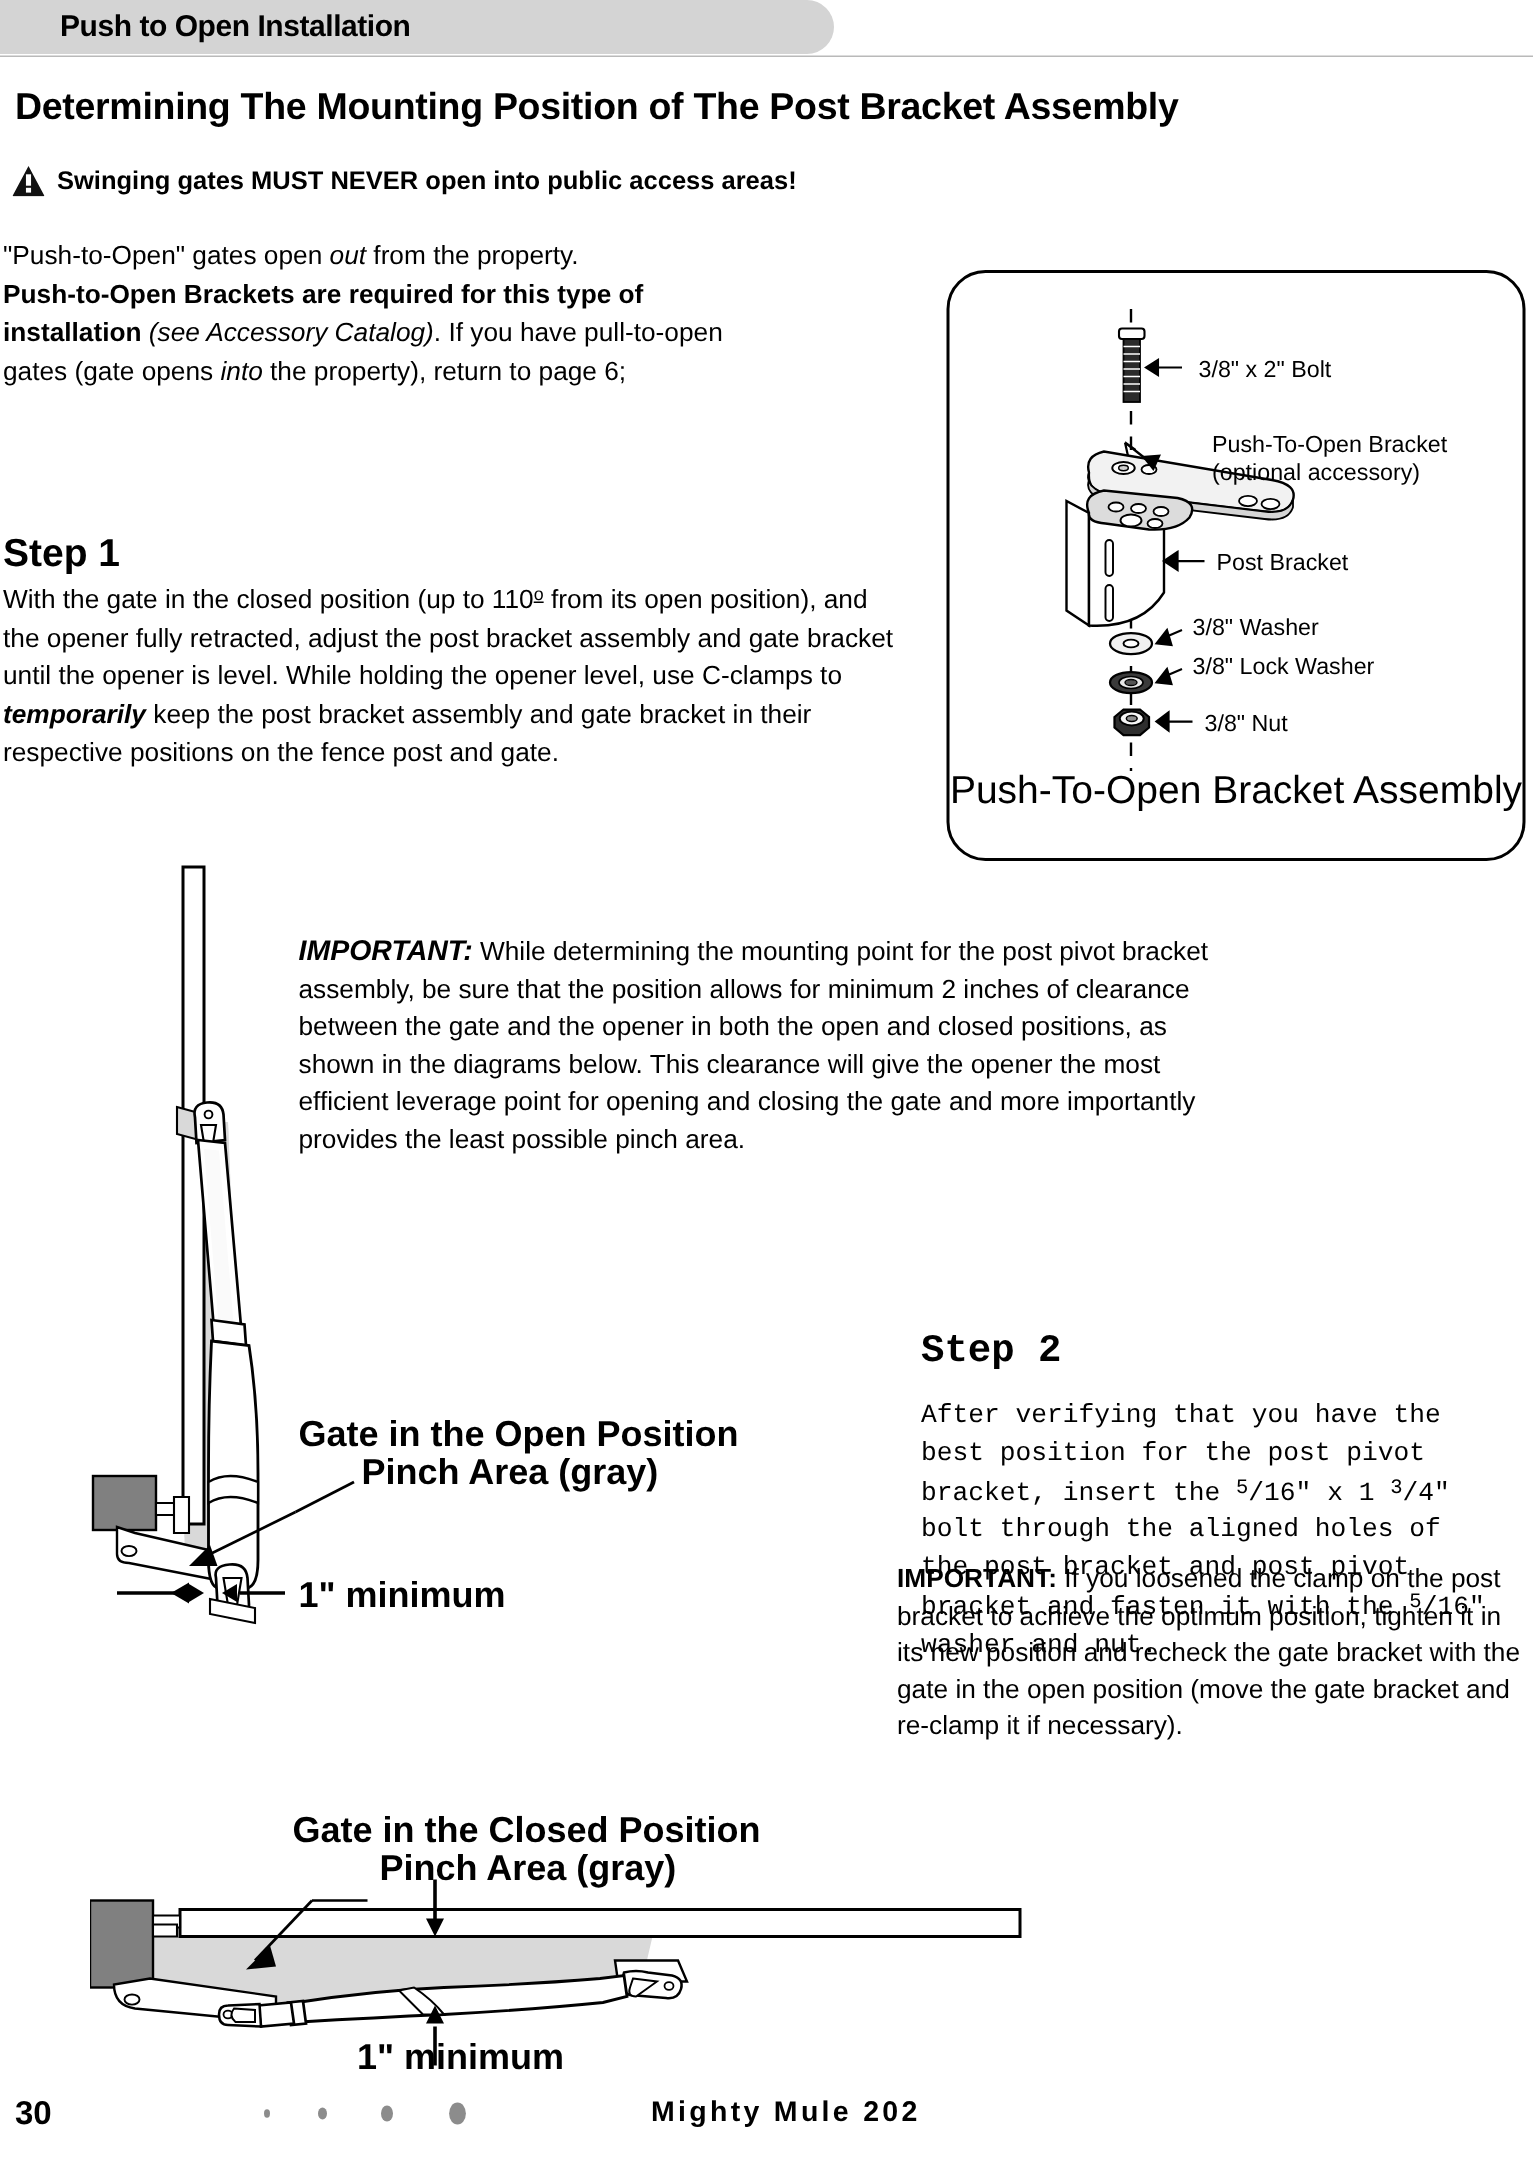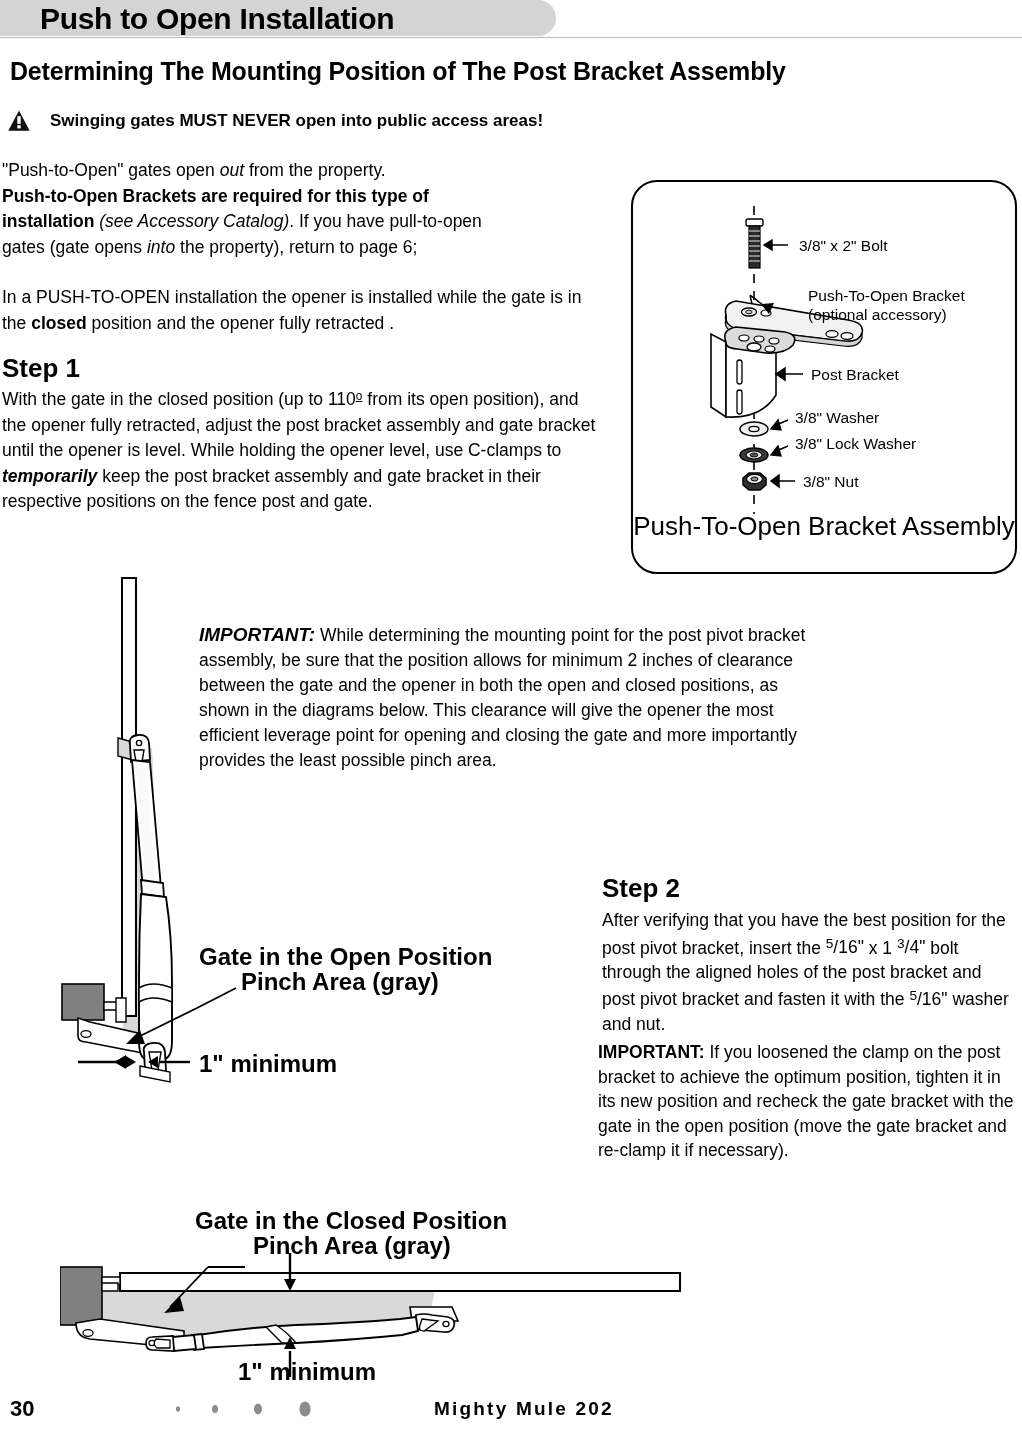--- a/index.html
+++ b/index.html
@@ -24,21 +24,21 @@
     top: 0;
     width: 556px;
     height: 36px;
     background: #d4d4d4;
     border-radius: 0 18px 18px 0;
   }
   .header-title {
     position: absolute;
     left: 40px;
     top: 2px;
-    font-size: 30px;
+    font-size: 20px;
     font-weight: bold;
     letter-spacing: -0.3px;
     line-height: 33px;
     white-space: nowrap;
   }
   .header-rule {
     position: absolute;
     left: 0;
     top: 37px;
     width: 1022px;
@@ -57,21 +57,21 @@
     white-space: nowrap;
   }
 
   
   .warning-row {
     position: absolute;
     left: 8px;
     top: 110px;
     display: flex;
     align-items: center;
-    gap: 20px;
+    gap: 8px;
   }
   .warn-icon { width: 22px; height: 21px; display:block; }
   .warning-text {
     font-size: 17px;
     font-weight: bold;
     white-space: nowrap;
   }
 
   
   .left-col {
@@ -145,21 +145,21 @@
 
   
   .step2-block {
     position: absolute;
     left: 598px;
     top: 868px;
     width: 420px;
     font-size: 17.5px;
     line-height: 24.5px;
   }
-  .step2-block p { margin: 4px; }
+  .step2-block p { margin: 16px; font-family: Liberation Mono, monospace; }
   .frac { white-space: nowrap; }
   .frac sup { font-size: 0.78em; vertical-align: 0.36em; }
 
   .important-2 {
     position: absolute;
     left: 598px;
     top: 1040px;
     width: 420px;
     font-size: 17.5px;
     line-height: 24.5px;
@@ -237,23 +237,20 @@
   <p>
     <span class="b">Push-to-Open Brackets are required for this type of</span>
   </p>
   <p>
     <span class="b">installation</span><span class="i"> (see Accessory Catalog)</span><span>. If you have pull-to-open</span>
   </p>
   <p>
     <span>gates (gate opens </span><span class="i">into</span><span> the property), return to page 6;</span>
   </p>
   <div class="para-gap"></div>
-  <p>
-    <span>In a PUSH-TO-OPEN installation the opener is installed while the gate is in the </span><span class="b">closed</span><span> position and the opener fully retracted .</span>
-  </p>
 </div>
 
 <div class="step1-block">
   <p class="step-head">Step 1</p>
   <p>
     <span>With the gate in the closed position (up to 110</span><sup class="ord">o</sup><span> from its open position), and the opener fully retracted, adjust the post bracket assembly and gate bracket until the opener is level.  While holding the opener level, use C-clamps to </span><span class="bi">temporarily</span><span> keep the post bracket assembly and gate bracket in their respective positions on the fence post and gate.</span>
   </p>
 </div>
 
 <div class="assembly-box">

